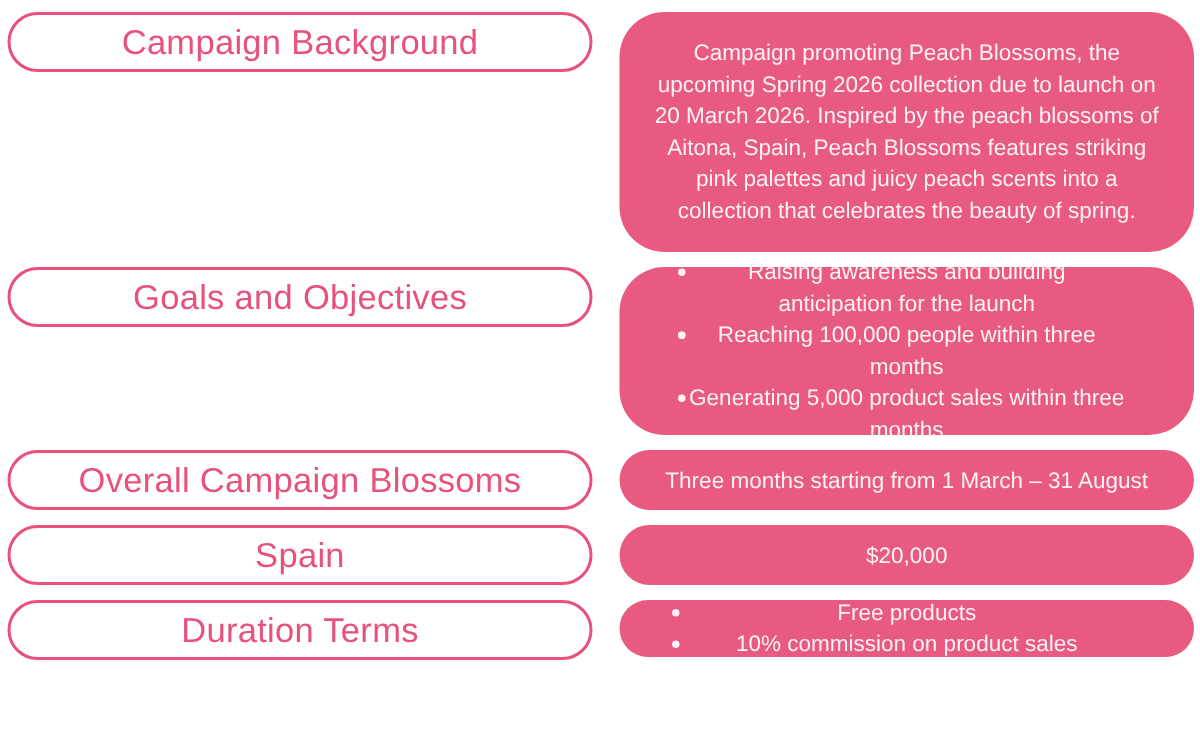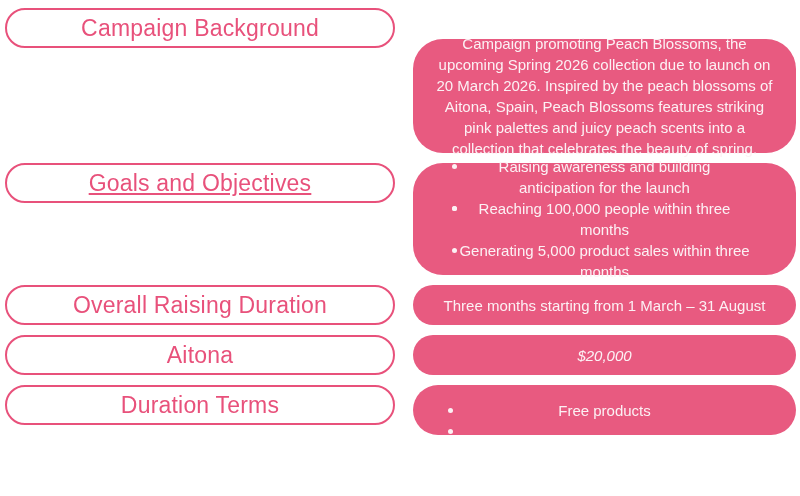--- a/index.html
+++ b/index.html
@@ -32,38 +32,38 @@
     border: 2px solid var(--accent);
     border-radius: 999px;
     background: #fff;
     display: flex; align-items: center; justify-content: center;
     color: var(--accent);
     font-size: 23px;
     letter-spacing: 0.2px;
     white-space: nowrap;
   }
   .row-1 .pill { margin-bottom: 15px; }
-  .row-2 .pill { margin-bottom: 18px; text-decoration: underline; }
+  .row-2 .pill { margin-bottom: 18px; }
   .card {
     width: 100%;
     background: var(--card);
     color: var(--text-on-pink);
     font-size: 15px;
     line-height: 1.4;
     display: flex; flex-direction: column;
     align-items: center; justify-content: center;
     text-align: center;
   }
   .card-xl { border-radius: 30px; padding: 12px 20px; }
   .card-pill { border-radius: 999px; padding: 2px 16px; }
-  .r1 { height: 114px; margin-top: 31px; }
+  .r1 { height: 160px; }
   .r2 { height: 112px; }
   .r3 { height: 40px; }
-  .r4 { height: 40px; font-style: italic; }
-  .r5 { height: 50px; border-radius: 28px; padding: 10px 16px; }
+  .r4 { height: 40px; }
+  .r5 { height: 38px; border-radius: 28px; padding: 10px 16px; }
   .bullets { list-style: none; width: 100%; }
   .bullet-item { position: relative; padding: 0 26px; }
   .dot {
     position: absolute; left: 19px; top: 8px;
     width: 5px; height: 5px; border-radius: 50%;
     background: var(--text-on-pink);
   }
 </style>
 </head>
 <body>
@@ -108,34 +108,34 @@
             <span>Generating 5,000 product sales within three months</span>
           </li>
         </ul>
       </div>
     </div>
   </div>
 
   <div class="row row-3">
     <div class="label-col">
       <div class="pill">
-        <span>Overall Raising Duration</span>
+        <span>Overall Campaign Blossoms</span>
       </div>
     </div>
     <div class="content-col">
       <div class="card card-pill r3">
         <p>Three months starting from 1 March – 31 August</p>
       </div>
     </div>
   </div>
 
   <div class="row row-4">
     <div class="label-col">
       <div class="pill">
-        <span>Aitona</span>
+        <span>Spain</span>
       </div>
     </div>
     <div class="content-col">
       <div class="card card-pill r4">
         <p>$20,000</p>
       </div>
     </div>
   </div>
 
   <div class="row row-5">
@@ -146,19 +146,20 @@
     </div>
     <div class="content-col">
       <div class="card r5">
         <ul class="bullets">
           <li class="bullet-item">
             <span class="dot"></span>
             <span>Free products</span>
           </li>
           <li class="bullet-item">
             <span class="dot"></span>
+            <span>10% commission on product sales</span>
           </li>
         </ul>
       </div>
     </div>
   </div>
 
 </div>
 
 </body></html>

